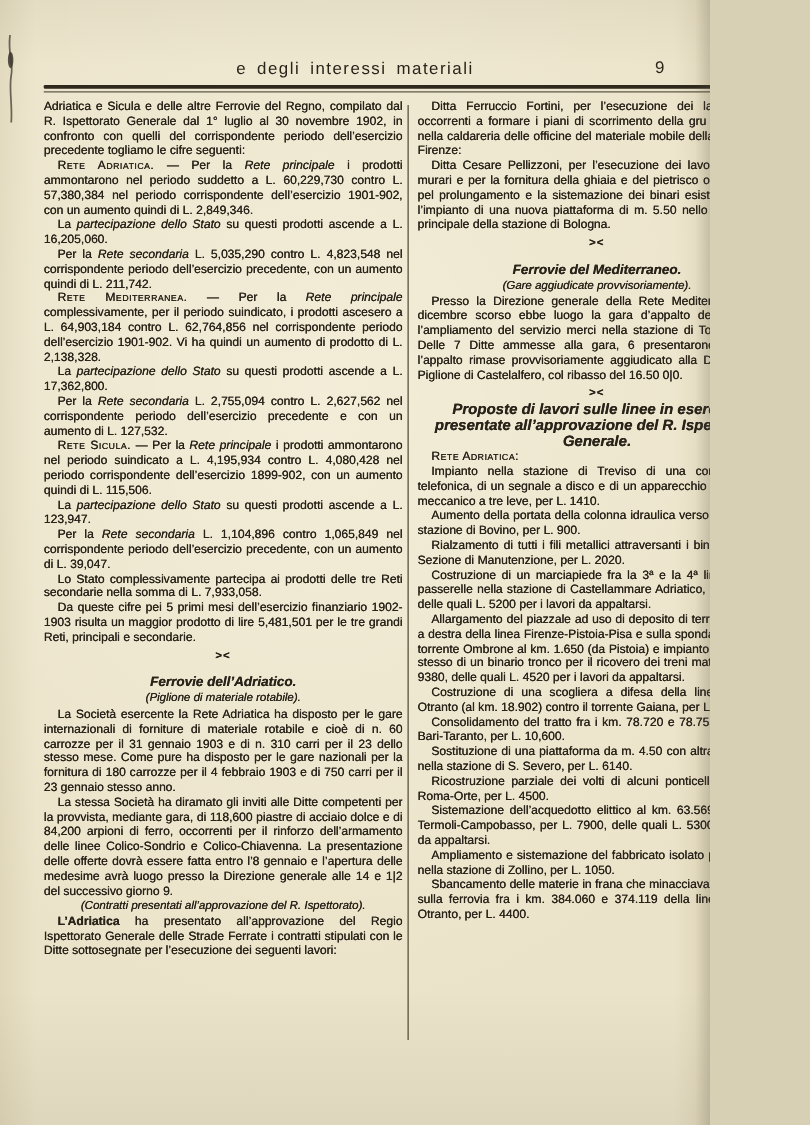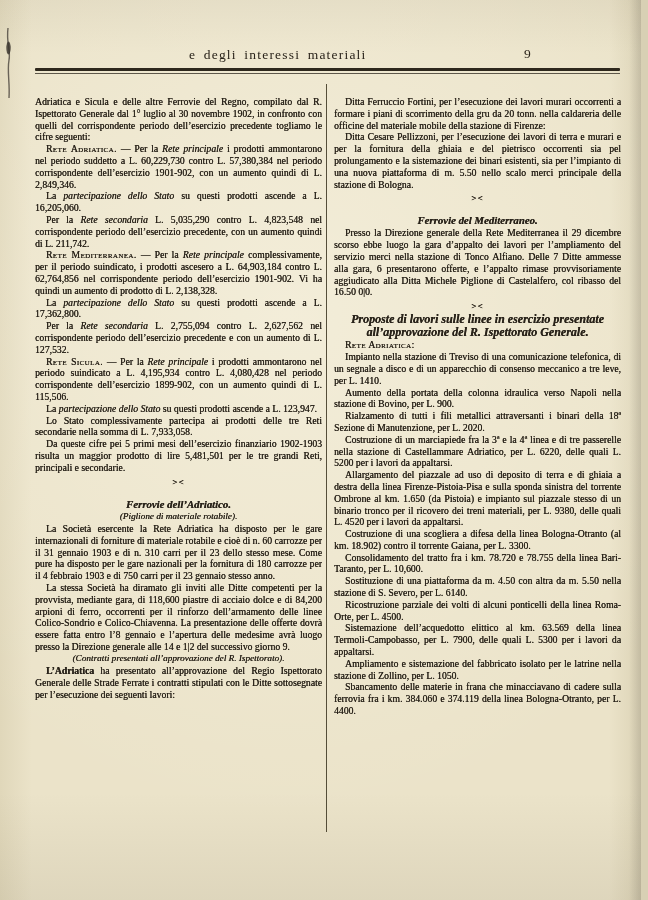--- a/index.html
+++ b/index.html
@@ -1,32 +1,32 @@
 <!DOCTYPE html>
 <html lang="it"><head>
 <meta charset="utf-8">
 <style>
   html,body{margin:0;padding:0;background:#d8d0b4;}
   .page{
-    position:relative;width:641px;height:900px;overflow:hidden;
-    font-family:Liberation Serif, serif;color:#29231a;
+    position:relative;width:568px;height:900px;overflow:hidden;
+    font-family:Liberation Sans, sans-serif;color:#29231a;
     background:
       radial-gradient(120% 90% at 45% 35%, rgba(255,252,240,0.40), rgba(255,252,240,0) 62%),
       linear-gradient(to bottom, rgba(70,60,40,0.06), rgba(70,60,40,0) 6%, rgba(70,60,40,0) 88%, rgba(70,60,40,0.08)),
       linear-gradient(to right, #e0d7ba 0%, #ebe3c9 5%, #ebe3c9 95%, #dcd3b6 100%),
       #e9e1c7;
   }
   .scan-edge{position:absolute;right:0;top:0;width:12px;height:100%;
     background:linear-gradient(to right, rgba(95,90,80,0), rgba(95,90,80,0.20));}
   .scan-mark{position:absolute;left:2px;top:26px;}
   .running-head{position:absolute;top:47px;left:189px;font-size:13.5px;letter-spacing:1.2px;word-spacing:3px;}
   .page-number{position:absolute;top:46px;left:524px;font-size:13.5px;}
   .rule-a{position:absolute;top:68px;left:35px;width:585px;height:2.6px;background:#2e281d;border-radius:1px;}
   .rule-b{position:absolute;top:72.8px;left:35px;width:585px;height:1px;background:#2e281d;opacity:.75;}
-  .col{position:absolute;top:96px;width:287px;height:756px;overflow:hidden;text-align:justify;
+  .col{position:absolute;top:80px;width:287px;height:756px;overflow:hidden;text-align:justify;
     text-shadow:0.2px 0 0 currentColor;}
   .col-left{left:35px;}
   .col-right{left:334px;}
   .col-rule{position:absolute;left:326px;top:84px;width:1px;height:748px;background:#39321f;opacity:.85;}
   .para{margin:0;font-size:9.7px;line-height:11.8px;text-indent:11px;}
   .para.noindent{text-indent:0;}
   .s-i{font-style:italic;}
   .s-b{font-weight:bold;}
   .s-sc{font-variant:small-caps;letter-spacing:.4px;margin-top:24px;}
   .divider{margin:3px 0 2px;text-align:center;font-size:9px;font-weight:bold;letter-spacing:1px;text-indent:0;}
@@ -53,36 +53,38 @@
   <div class="col col-left">
       <p class="para noindent"><span>Adriatica e Sicula e delle altre Ferrovie del Regno, compilato dal R. Ispettorato Generale dal 1° luglio al 30 novembre 1902, in confronto con quelli del corrispondente periodo dell’esercizio precedente togliamo le cifre seguenti:</span></p>
       <p class="para"><span class="s-sc">Rete Adriatica.</span><span> — Per la </span><span class="s-i">Rete principale</span><span> i prodotti ammontarono nel periodo suddetto a L. 60,229,730 contro L. 57,380,384 nel periodo corrispondente dell’esercizio 1901-902, con un aumento quindi di L. 2,849,346.</span></p>
       <p class="para"><span>La </span><span class="s-i">partecipazione dello Stato</span><span> su questi prodotti ascende a L. 16,205,060.</span></p>
       <p class="para"><span>Per la </span><span class="s-i">Rete secondaria</span><span> L. 5,035,290 contro L. 4,823,548 nel corrispondente periodo dell’esercizio precedente, con un aumento quindi di L. 211,742.</span></p>
       <p class="para"><span class="s-sc">Rete Mediterranea.</span><span> — Per la </span><span class="s-i">Rete principale</span><span> complessivamente, per il periodo suindicato, i prodotti ascesero a L. 64,903,184 contro L. 62,764,856 nel corrispondente periodo dell’esercizio 1901-902. Vi ha quindi un aumento di prodotto di L. 2,138,328.</span></p>
       <p class="para"><span>La </span><span class="s-i">partecipazione dello Stato</span><span> su questi prodotti ascende a L. 17,362,800.</span></p>
       <p class="para"><span>Per la </span><span class="s-i">Rete secondaria</span><span> L. 2,755,094 contro L. 2,627,562 nel corrispondente periodo dell’esercizio precedente e con un aumento di L. 127,532.</span></p>
       <p class="para"><span class="s-sc">Rete Sicula.</span><span> — Per la </span><span class="s-i">Rete principale</span><span> i prodotti ammontarono nel periodo suindicato a L. 4,195,934 contro L. 4,080,428 nel periodo corrispondente dell’esercizio 1899-902, con un aumento quindi di L. 115,506.</span></p>
       <p class="para"><span>La </span><span class="s-i">partecipazione dello Stato</span><span> su questi prodotti ascende a L. 123,947.</span></p>
+      <p class="para"><span>Per la </span><span class="s-i">Rete secondaria</span><span> L. 1,104,896 contro 1,065,849 nel corrispondente periodo dell’esercizio precedente, con un aumento di L. 39,047.</span></p>
       <p class="para"><span>Lo Stato complessivamente partecipa ai prodotti delle tre Reti secondarie nella somma di L. 7,933,058.</span></p>
       <p class="para"><span>Da queste cifre pei 5 primi mesi dell’esercizio finanziario 1902-1903 risulta un maggior prodotto di lire 5,481,501 per le tre grandi Reti, principali e secondarie.</span></p>
       <div class="divider">&gt;&lt;</div>
       <div class="sec-heading">Ferrovie dell’Adriatico.</div>
       <div class="sub-heading">(Piglione di materiale rotabile).</div>
       <p class="para"><span>La Società esercente la Rete Adriatica ha disposto per le gare internazionali di forniture di materiale rotabile e cioè di n. 60 carrozze per il 31 gennaio 1903 e di n. 310 carri per il 23 dello stesso mese. Come pure ha disposto per le gare nazionali per la fornitura di 180 carrozze per il 4 febbraio 1903 e di 750 carri per il 23 gennaio stesso anno.</span></p>
       <p class="para"><span>La stessa Società ha diramato gli inviti alle Ditte competenti per la provvista, mediante gara, di 118,600 piastre di acciaio dolce e di 84,200 arpioni di ferro, occorrenti per il rinforzo dell’armamento delle linee Colico-Sondrio e Colico-Chiavenna. La presentazione delle offerte dovrà essere fatta entro l’8 gennaio e l’apertura delle medesime avrà luogo presso la Direzione generale alle 14 e 1|2 del successivo giorno 9.</span></p>
       <div class="sub-heading">(Contratti presentati all’approvazione del R. Ispettorato).</div>
       <p class="para"><span class="s-b">L’Adriatica</span><span> ha presentato all’approvazione del Regio Ispettorato Generale delle Strade Ferrate i contratti stipulati con le Ditte sottosegnate per l’esecuzione dei seguenti lavori:</span></p>
     </div>
   <div class="col-rule"></div>
   <div class="col col-right">
       <p class="para"><span>Ditta Ferruccio Fortini, per l’esecuzione dei lavori murari occorrenti a formare i piani di scorrimento della gru da 20 tonn. nella caldareria delle officine del materiale mobile della stazione di Firenze:</span></p>
       <p class="para"><span>Ditta Cesare Pellizzoni, per l’esecuzione dei lavori di terra e murari e per la fornitura della ghiaia e del pietrisco occorrenti sia pel prolungamento e la sistemazione dei binari esistenti, sia per l’impianto di una nuova piattaforma di m. 5.50 nello scalo merci principale della stazione di Bologna.</span></p>
       <div class="divider">&gt;&lt;</div>
       <div class="sec-heading">Ferrovie del Mediterraneo.</div>
+      <div class="sub-heading">(Gare aggiudicate provvisoriamente).</div>
       <p class="para"><span>Presso la Direzione generale della Rete Mediterranea il 29 dicembre scorso ebbe luogo la gara d’appalto dei lavori per l’ampliamento del servizio merci nella stazione di Tonco Alfiano. Delle 7 Ditte ammesse alla gara, 6 presentarono offerte, e l’appalto rimase provvisoriamente aggiudicato alla Ditta Michele Piglione di Castelalfero, col ribasso del 16.50 0|0.</span></p>
       <div class="divider">&gt;&lt;</div>
       <div class="sec-heading multiline">Proposte di lavori sulle linee in esercizio presentate all’approvazione del R. Ispettorato Generale.</div>
       <p class="para"><span class="s-sc">Rete Adriatica</span><span>:</span></p>
       <p class="para"><span>Impianto nella stazione di Treviso di una comunicazione telefonica, di un segnale a disco e di un apparecchio di consenso meccanico a tre leve, per L. 1410.</span></p>
       <p class="para"><span>Aumento della portata della colonna idraulica verso Napoli nella stazione di Bovino, per L. 900.</span></p>
       <p class="para"><span>Rialzamento di tutti i fili metallici attraversanti i binari della 18ª Sezione di Manutenzione, per L. 2020.</span></p>
       <p class="para"><span>Costruzione di un marciapiede fra la 3ª e la 4ª linea e di tre passerelle nella stazione di Castellammare Adriatico, per L. 6220, delle quali L. 5200 per i lavori da appaltarsi.</span></p>
       <p class="para"><span>Allargamento del piazzale ad uso di deposito di terra e di ghiaia a destra della linea Firenze-Pistoia-Pisa e sulla sponda sinistra del torrente Ombrone al km. 1.650 (da Pistoia) e impianto sul piazzale stesso di un binario tronco per il ricovero dei treni materiali, per L. 9380, delle quali L. 4520 per i lavori da appaltarsi.</span></p>
       <p class="para"><span>Costruzione di una scogliera a difesa della linea Bologna-Otranto (al km. 18.902) contro il torrente Gaiana, per L. 3300.</span></p>

